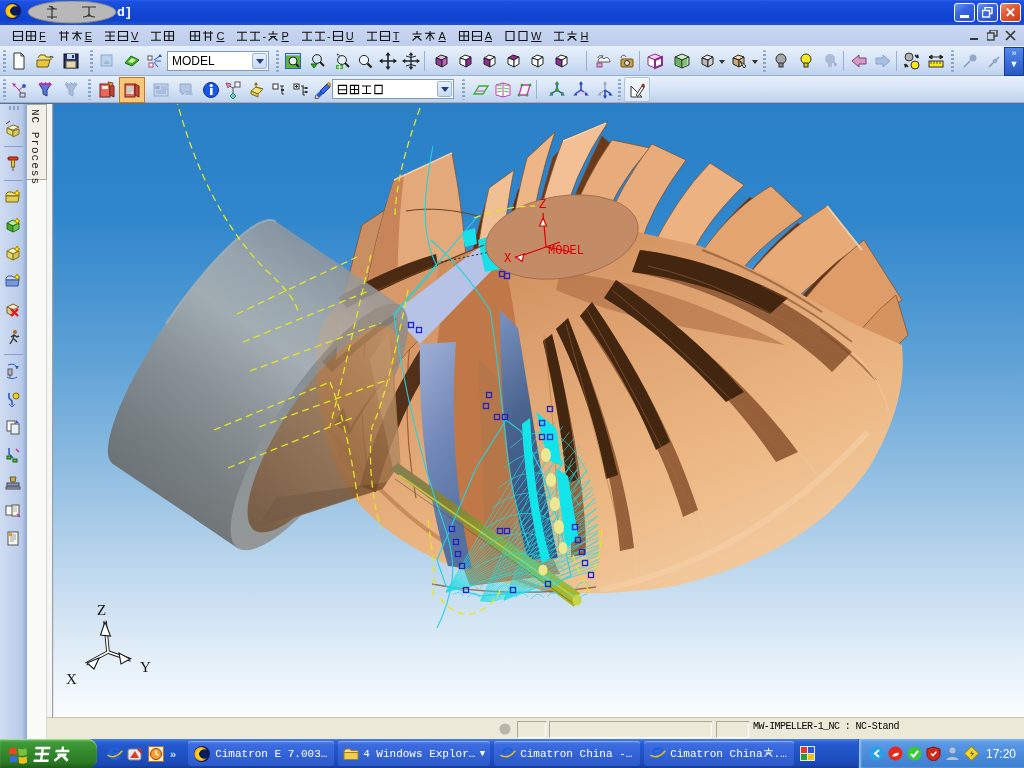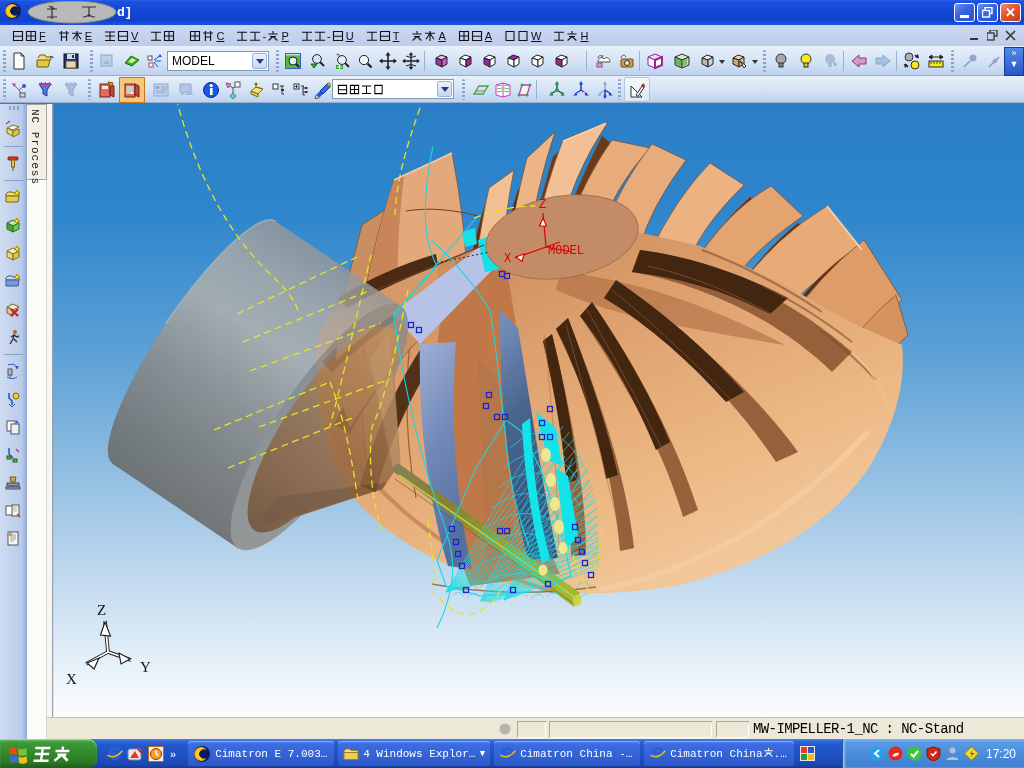--- a/index.html
+++ b/index.html
@@ -32,21 +32,21 @@
 #nctab{left:27px;top:104px;width:20px;height:76px;background:#f1efe7;border:1px solid #a8a89a;border-left:none;color:#222;font-family:"Liberation Mono",monospace;font-size:11px}
 #nctab span{position:absolute;left:14px;top:4px;transform:rotate(90deg);transform-origin:0 0;white-space:pre;letter-spacing:1px}
 
 #vp{left:47px;top:104px;width:977px;height:613px}
 
 #status{left:47px;top:717px;width:977px;height:22px;background:#ece9d8;border-top:1px solid #c8c4b4;font-family:"Liberation Mono",monospace;font-size:12px;color:#000}
 
 #task{left:0;top:739px;width:1024px;height:29px;background:linear-gradient(180deg,#4a86e8 0%,#2d64d8 9%,#2258cc 22%,#1e4fc0 65%,#1a45ae 92%,#15398f 100%);display:flex;align-items:center}
 #start{width:97px;height:29px;border-radius:0 9px 9px 0;background:linear-gradient(180deg,#6cbf62 0%,#3f9a38 12%,#338a2c 45%,#2b7a25 80%,#1e5c1a 100%);box-shadow:inset 0 1px 1px #9fdf90;display:flex;align-items:center;color:#fff;font-style:italic;font-weight:bold}
 .tbtn{height:25px;margin-left:4px;border-radius:3px;background:linear-gradient(180deg,#5f8df0 0%,#3c6ce0 12%,#3463d6 55%,#2d59c8 100%);box-shadow:inset 0 1px 0 #87a9f4;color:#fff;font-size:11px;font-family:"Liberation Mono",monospace;display:flex;align-items:center;padding:0 5px;white-space:nowrap;overflow:hidden}
-#tray{position:absolute;right:0;top:0;height:29px;display:flex;align-items:center;background:linear-gradient(180deg,#7db4ef 0%,#5a9ae6 12%,#4a8bdc 55%,#3d7ecf 100%);border-left:1px solid #2a5aa8;box-shadow:inset 2px 0 2px #8ec0f0;padding:0 8px 0 22px;color:#fff;font-size:12px}
+#tray{position:absolute;right:0;top:0;height:29px;display:flex;align-items:center;background:linear-gradient(180deg,#7db4ef 0%,#5a9ae6 12%,#4a8bdc 55%,#3d7ecf 100%);border-left:1px solid #2a5aa8;box-shadow:inset 2px 0 2px #8ec0f0;padding:0 8px 0 6px;color:#fff;font-size:12px}
 .qlicon{width:18px;height:18px;margin-left:3px;display:flex;align-items:center;justify-content:center}
 </style></head>
 <body>
 <div id="screen">
 <svg width="0" height="0" style="position:absolute">
       <defs>
 <g id="g1">
           <path d="M1.5,1.5h9v9h-9z M1.5,6.2h9"></path>
         </g>
 <g id="g2">
@@ -1136,21 +1136,21 @@
 <circle cx="458" cy="11" r="5.5" fill="#b8b5a8"></circle>
 <g fill="none" stroke="#aca899">
           <rect x="470.5" y="3.5" width="28" height="16"></rect>
           <rect x="502.5" y="3.5" width="162" height="16"></rect>
           <rect x="669.5" y="3.5" width="32" height="16"></rect>
         </g>
 <g fill="none" stroke="#ffffff">
           <path d="M498.5,4.5v15h-28 M664.5,4.5v15h-162 M701.5,4.5v15h-32"></path>
         </g>
 </svg>
-<div style="position:absolute;left:706px;top:3px;font-size:14px;letter-spacing:-0.6px">MW-IMPELLER-1_NC : NC-Stand</div>
+<div style="position:absolute;left:706px;top:3px;font-size:10px;letter-spacing:-0.6px">MW-IMPELLER-1_NC : NC-Stand</div>
 </div>
     <div class="abs" id="task">
 <div id="start">
         <span style="margin:0 4px 0 7px;display:flex">
           <svg width="22" height="20" viewBox="0 0 22 20">
             <g>
               <path d="M2,5 C4,3.4 6.5,3 9.5,4.2 L10,10.8 C7,9.6 4.5,10 2.6,11.5z" fill="#e8481c"></path>
               <path d="M11.2,4.6 C14,5.8 16.5,5.6 19.5,4 L20,10.4 C17,12 14.5,12.2 11.7,11.2z" fill="#7cc03c"></path>
               <path d="M2.7,13 C4.6,11.6 7,11.2 9.9,12.4 L10.3,18.8 C7.4,17.6 5,18 3.2,19.4z" fill="#3b6cdc"></path>
               <path d="M11.5,12.8 C14.3,13.9 16.8,13.7 19.7,12.2 L20.1,18.5 C17.2,20 14.7,20.2 12,19.1z" fill="#f0c020"></path>

